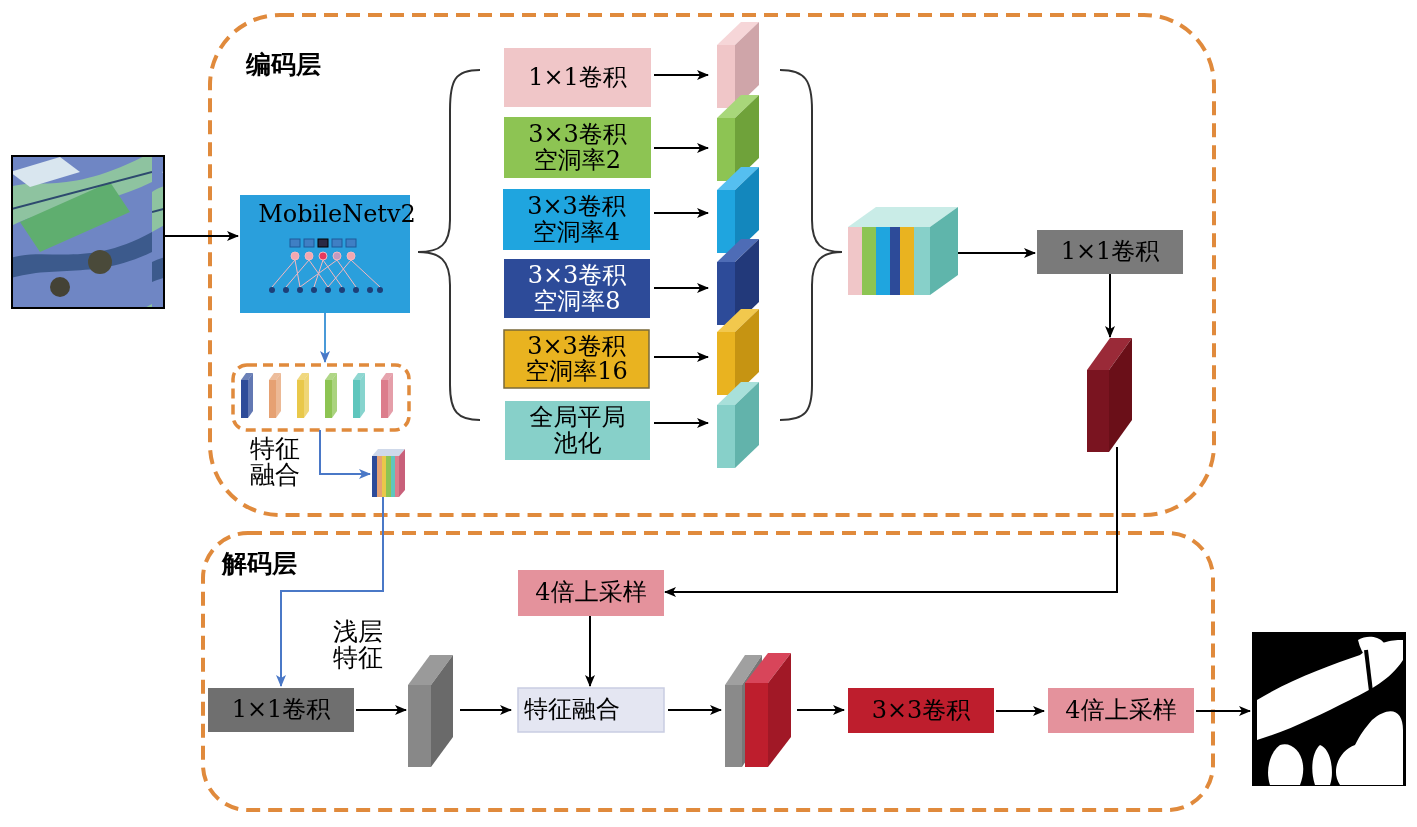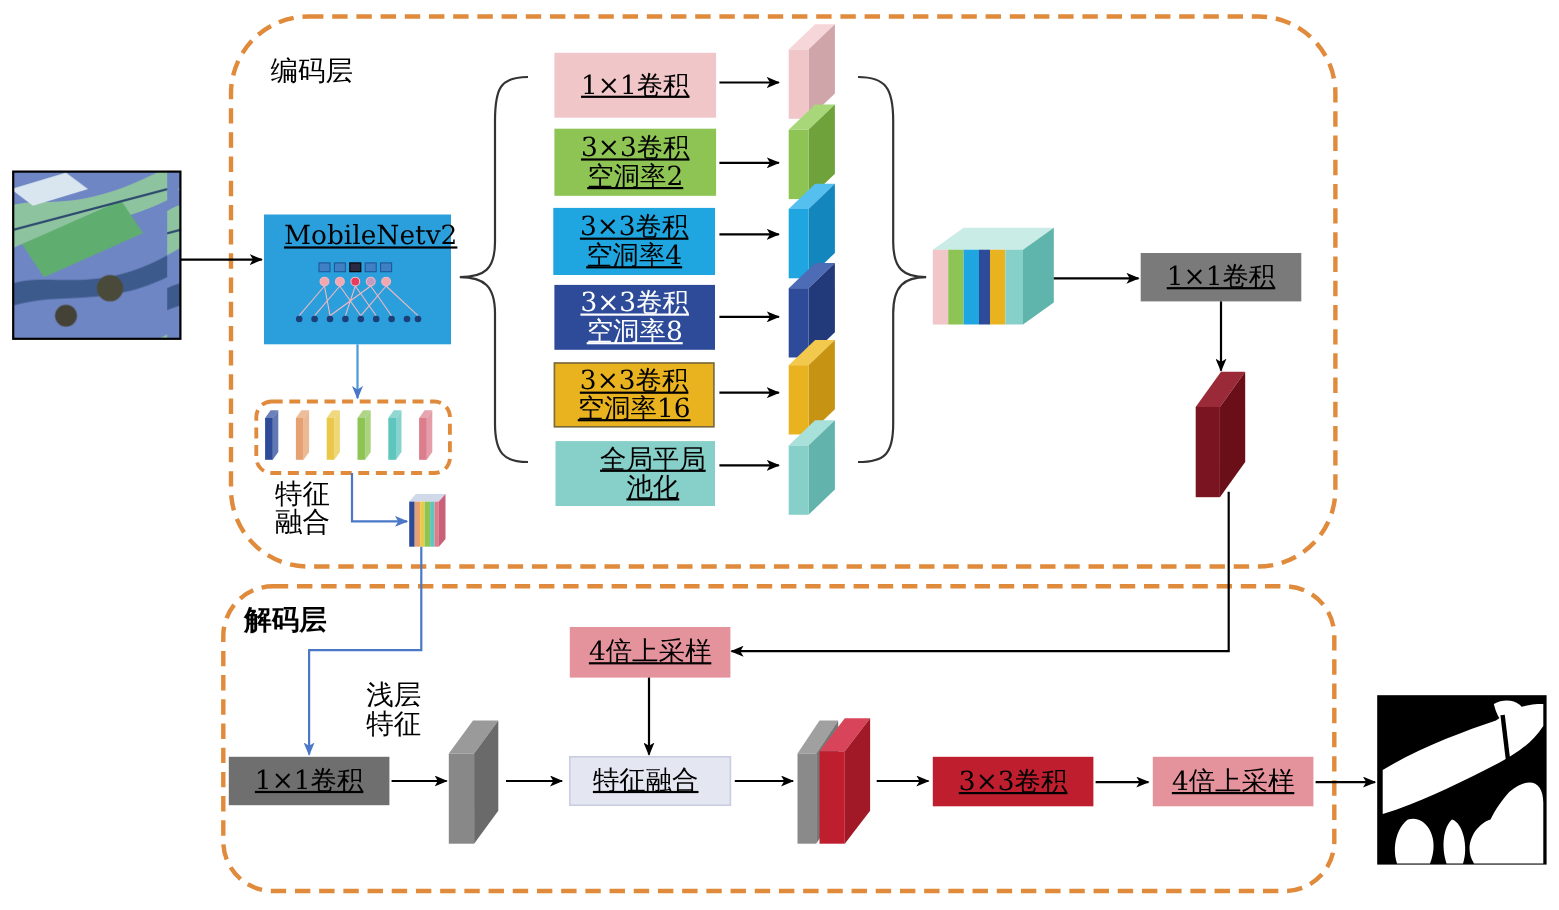--- a/index.html
+++ b/index.html
@@ -1,20 +1,20 @@
 <!DOCTYPE html>
 <html><head>
 <meta charset="utf-8">
 <style>
   html, body { margin:0; padding:0; background:#ffffff; }
   body { width:1417px; height:827px; position:relative; overflow:hidden;
          font-family:"DejaVu Serif","Liberation Serif",serif; color:#000; }
   #canvas { position:absolute; left:0; top:0; width:1417px; height:827px; }
   .box { position:absolute; display:flex; align-items:center; justify-content:center;
-         text-align:center; line-height:1.05; font-size:24px; box-sizing:border-box;text-decoration:underline; }
+         text-align:center; line-height:1.05; font-size:24px; box-sizing:border-box; }
   .box span { display:block; }
   .lbl { position:absolute; font-size:25px; line-height:1.05; }
   .white { color:#ffffff; }
 </style>
 </head>
 <body>
 
 <svg id="canvas" viewBox="0 0 1417 827" xmlns="http://www.w3.org/2000/svg">
   <defs>
     <marker id="ah" viewBox="0 0 12 10" refX="11" refY="5" markerWidth="12" markerHeight="10" orient="auto" markerUnits="userSpaceOnUse">
@@ -227,21 +227,21 @@
     <rect x="1253" y="633" width="152" height="152" fill="#000" stroke="#000" stroke-width="2"></rect>
     <path d="M1257,700 C1290,680 1330,665 1360,655 C1380,640 1395,640 1403,640 L1403,660 C1390,680 1370,690 1350,700 C1320,715 1290,730 1257,740z" fill="#fff"></path>
     <path d="M1358,640 C1372,632 1390,640 1386,655 C1380,668 1364,665 1358,640z" fill="#fff"></path>
     <path d="M1372,720 C1390,705 1403,710 1403,730 L1403,785 L1340,785 C1330,770 1340,750 1355,745 C1360,735 1365,728 1372,720z" fill="#fff"></path>
     <path d="M1280,745 C1295,740 1310,760 1300,785 L1270,785 C1265,770 1270,752 1280,745z" fill="#fff"></path>
     <path d="M1320,745 C1330,748 1335,770 1330,785 L1315,785 C1310,770 1312,752 1320,745z" fill="#fff"></path>
     <path d="M1366,650 L1372,700" stroke="#000" stroke-width="4"></path>
   </g>
 </svg>
 
-<div class="lbl" style="left:246px;top:52px;">编码层</div>
+<div class="lbl" style="left:246px;top:52px;font-weight:bold;">编码层</div>
 <div class="lbl" style="left:222px;top:551px;font-weight:bold;">解码层</div>
 
 <div class="box" style="left:240px;top:198px;width:194px;height:34px;font-size:24px;text-align:center;">MobileNetv2</div>
 
 <div class="box" style="left:504px;top:48px;width:147px;height:59px;">
   <div>
       <span>1×1卷积</span>
     </div>
 </div>
 <div class="box" style="left:504px;top:117px;width:147px;height:61px;">
@@ -261,36 +261,36 @@
       <span>3×3卷积</span>
       <span>空洞率8</span>
     </div>
 </div>
 <div class="box" style="left:504px;top:330px;width:145px;height:58px;">
   <div>
       <span>3×3卷积</span>
       <span>空洞率16</span>
     </div>
 </div>
-<div class="box" style="left:505px;top:401px;width:145px;height:59px;margin-left:16px;">
+<div class="box" style="left:505px;top:401px;width:145px;height:59px;">
   <div>
       <span>全局平局</span>
       <span>池化</span>
     </div>
 </div>
 
 <div class="box" style="left:1037px;top:230px;width:146px;height:44px;">1×1卷积</div>
 
 <div class="lbl" style="left:250px;top:436px;">
   <span style="display:block">特征</span>
   <span style="display:block">融合</span>
 </div>
 
 <div class="lbl" style="left:333px;top:619px;">
   <span style="display:block">浅层</span>
   <span style="display:block">特征</span>
 </div>
 
 <div class="box" style="left:208px;top:688px;width:146px;height:44px;">1×1卷积</div>
 <div class="box" style="left:518px;top:570px;width:146px;height:46px;">4倍上采样</div>
-<div class="box" style="left:518px;top:688px;width:138px;height:44px;">特征融合</div>
+<div class="box" style="left:503px;top:688px;width:138px;height:44px;">特征融合</div>
 <div class="box" style="left:848px;top:688px;width:146px;height:45px;">3×3卷积</div>
 <div class="box" style="left:1048px;top:688px;width:146px;height:45px;">4倍上采样</div>
 
 </body></html>

